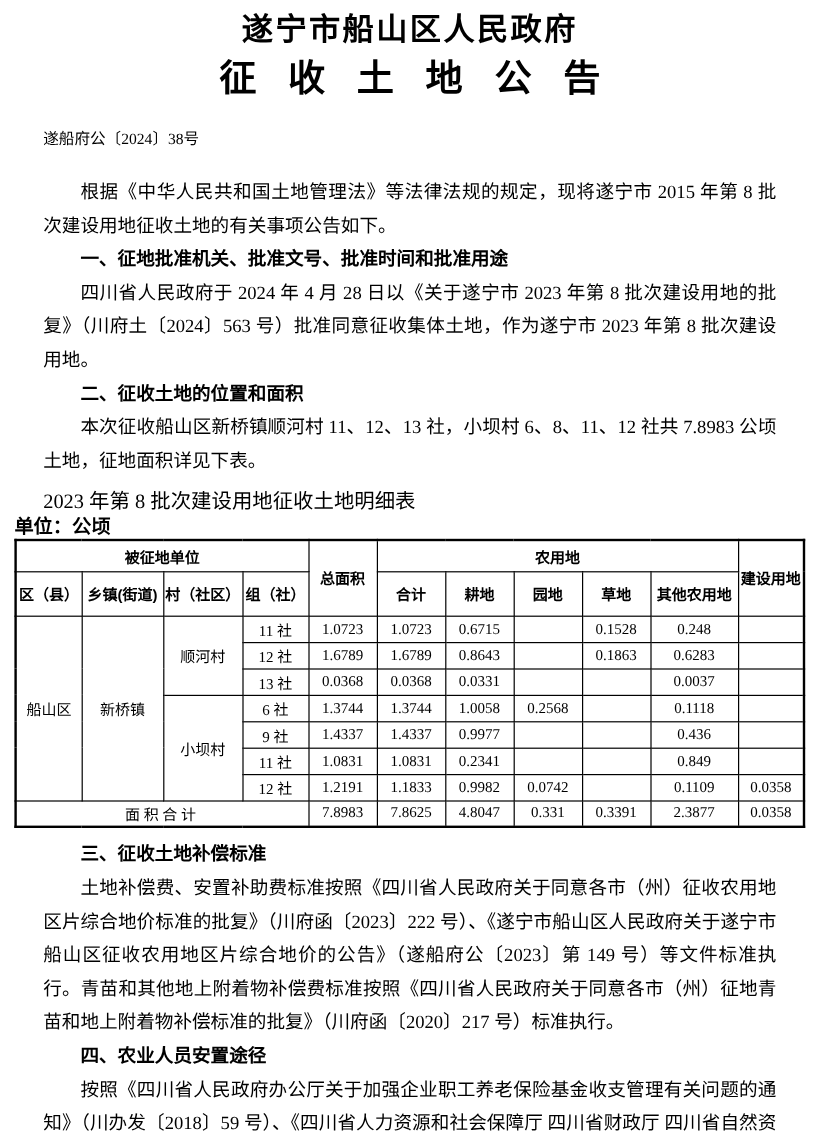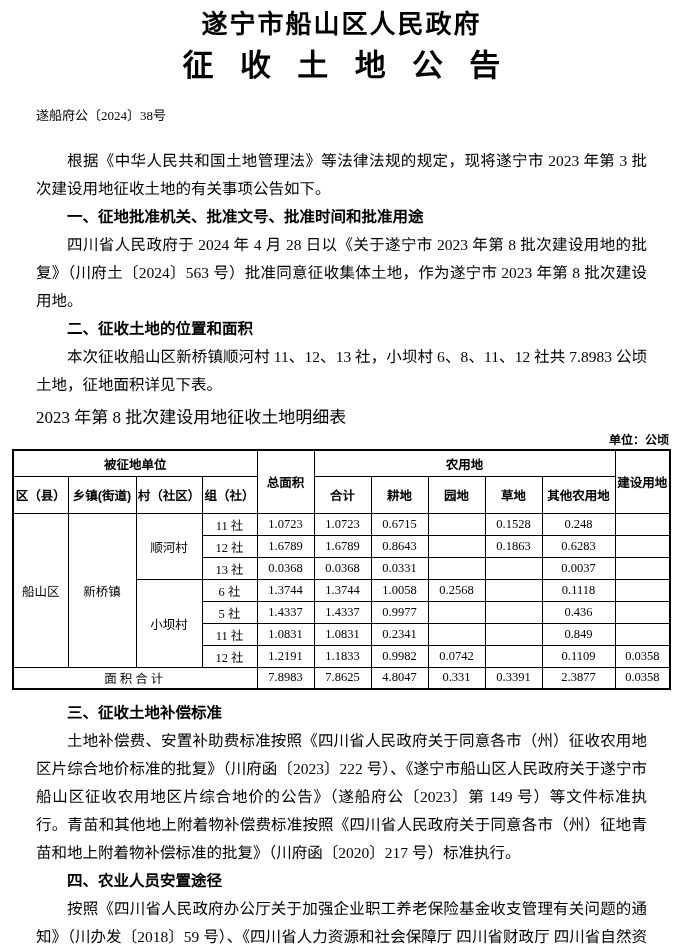--- a/index.html
+++ b/index.html
@@ -38,23 +38,23 @@
     font-weight: bold; font-size: 15.5px; line-height: 28px;
     margin: 0; text-indent: 2em;
   }
 
   .table-block { margin: 6px -24px 0 -24px; }
   .table-title {
     text-align: left; font-size: 17px; line-height: 26px;
     margin: 0 24px;
   }
   .table-unit {
-    text-align: right;
-    font-family: "Liberation Sans", "DejaVu Sans", sans-serif;
-    font-weight: bold; font-size: 12px; line-height: 16px;
+    text-align: left;
+    font-family: "Liberation Sans", "DejaVu Sans", sans-serif;
+    font-weight: bold; font-size: 16px; line-height: 16px;
     margin: 1px 2px 1px 0;
   }
   table.land-table {
     width: 657px; border-collapse: collapse; table-layout: fixed;
     border: 2px solid #000;
   }
   .land-table th, .land-table td {
     border: 1px solid #000; text-align: center; vertical-align: middle;
     padding: 0 1px; overflow: hidden;
   }
@@ -71,21 +71,21 @@
 </style>
 </head>
 <body>
 
 <div class="page">
 
   <h1 class="org-title">遂宁市船山区人民政府</h1>
   <h2 class="doc-title">征收土地公告</h2>
   <div class="doc-number">遂船府公〔2024〕38号</div>
 
-  <p class="para first-para">根据《中华人民共和国土地管理法》等法律法规的规定，现将遂宁市 2023 年第 3 批次建设用地征收土地的有关事项公告如下。</p>
+  <p class="para first-para">根据《中华人民共和国土地管理法》等法律法规的规定，现将遂宁市 2015 年第 8 批次建设用地征收土地的有关事项公告如下。</p>
 
   <p class="sec-heading">一、征地批准机关、批准文号、批准时间和批准用途</p>
   <p class="para">四川省人民政府于 2024 年 4 月 28 日以《关于遂宁市 2023 年第 8 批次建设用地的批复》（川府土〔2024〕563 号）批准同意征收集体土地，作为遂宁市 2023 年第 8 批次建设用地。</p>
 
   <p class="sec-heading">二、征收土地的位置和面积</p>
   <p class="para">本次征收船山区新桥镇顺河村 11、12、13 社，小坝村 6、8、11、12 社共 7.8983 公顷土地，征地面积详见下表。</p>
 
   <div class="table-block">
     <div class="table-title">2023 年第 8 批次建设用地征收土地明细表</div>
     <div class="table-unit">单位：公顷</div>
@@ -162,21 +162,21 @@
           <td>6 社</td>
           <td>1.3744</td>
           <td>1.3744</td>
           <td>1.0058</td>
           <td>0.2568</td>
           <td></td>
           <td>0.1118</td>
           <td></td>
         </tr>
         <tr class="brow">
-          <td>5 社</td>
+          <td>9 社</td>
           <td>1.4337</td>
           <td>1.4337</td>
           <td>0.9977</td>
           <td></td>
           <td></td>
           <td>0.436</td>
           <td></td>
         </tr>
         <tr class="brow">
           <td>11 社</td>

